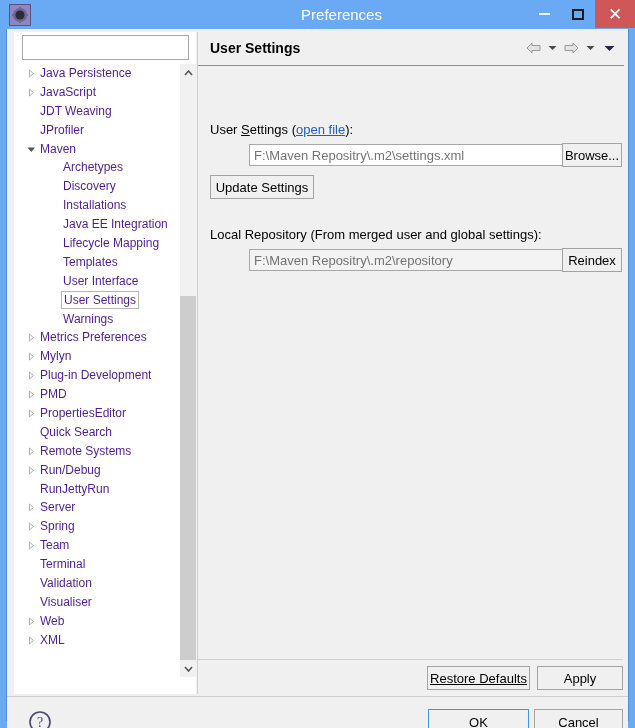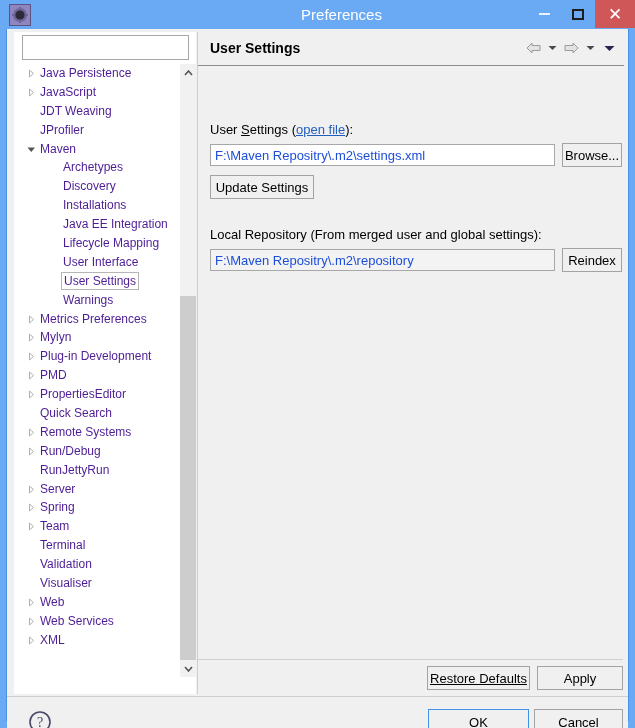--- a/index.html
+++ b/index.html
@@ -200,23 +200,24 @@
   .field-label a {
     color: #1f5fbf; text-decoration: underline; cursor: pointer;
   }
   .txtinput {
     position: absolute;
     height: 22px;
     border: 1px solid #a7a7a7;
     background: #ffffff;
     font-size: 13px;
     font-family: "Liberation Sans", sans-serif;
-    color: #1d4ed8;
+    color: #737373;
     padding: 0 4px;
     outline: none;
+    margin-left: 39px;
   }
   .txtinput.readonly { background: #f3f3f3; }
   .btn {
     position: absolute;
     background: #f0f0f0;
     border: 1px solid #a3a3a3;
     font-size: 13px;
     font-family: "Liberation Sans", sans-serif;
     color: #000000;
     cursor: default;
@@ -340,20 +341,23 @@
           <div class="tree-row lvl1">
             <span class="lbl">Installations</span>
           </div>
           <div class="tree-row lvl1">
             <span class="lbl">Java EE Integration</span>
           </div>
           <div class="tree-row lvl1">
             <span class="lbl">Lifecycle Mapping</span>
           </div>
           <div class="tree-row lvl1">
+            <span class="lbl">Templates</span>
+          </div>
+          <div class="tree-row lvl1">
             <span class="lbl">User Interface</span>
           </div>
           <div class="tree-row lvl1 sel">
             <span class="lbl">User Settings</span>
           </div>
           <div class="tree-row lvl1">
             <span class="lbl">Warnings</span>
           </div>
           <div class="tree-row lvl0">
             <span class="arrow">
@@ -450,28 +454,20 @@
           <div class="tree-row lvl0">
             <span class="lbl">Visualiser</span>
           </div>
           <div class="tree-row lvl0">
             <span class="arrow">
               <svg width="7" height="9" viewBox="0 0 7 9">
                 <path d="M1.5 1 L5.5 4.5 L1.5 8 Z" fill="none" stroke="#b0b0b0" stroke-width="1"></path>
               </svg>
             </span>
             <span class="lbl">Web</span>
-          </div>
-          <div class="tree-row lvl0">
-            <span class="arrow">
-              <svg width="7" height="9" viewBox="0 0 7 9">
-                <path d="M1.5 1 L5.5 4.5 L1.5 8 Z" fill="none" stroke="#b0b0b0" stroke-width="1"></path>
-              </svg>
-            </span>
-            <span class="lbl">Web Services</span>
           </div>
           <div class="tree-row lvl0">
             <span class="arrow">
               <svg width="7" height="9" viewBox="0 0 7 9">
                 <path d="M1.5 1 L5.5 4.5 L1.5 8 Z" fill="none" stroke="#b0b0b0" stroke-width="1"></path>
               </svg>
             </span>
             <span class="lbl">XML</span>
           </div>
         </div>

